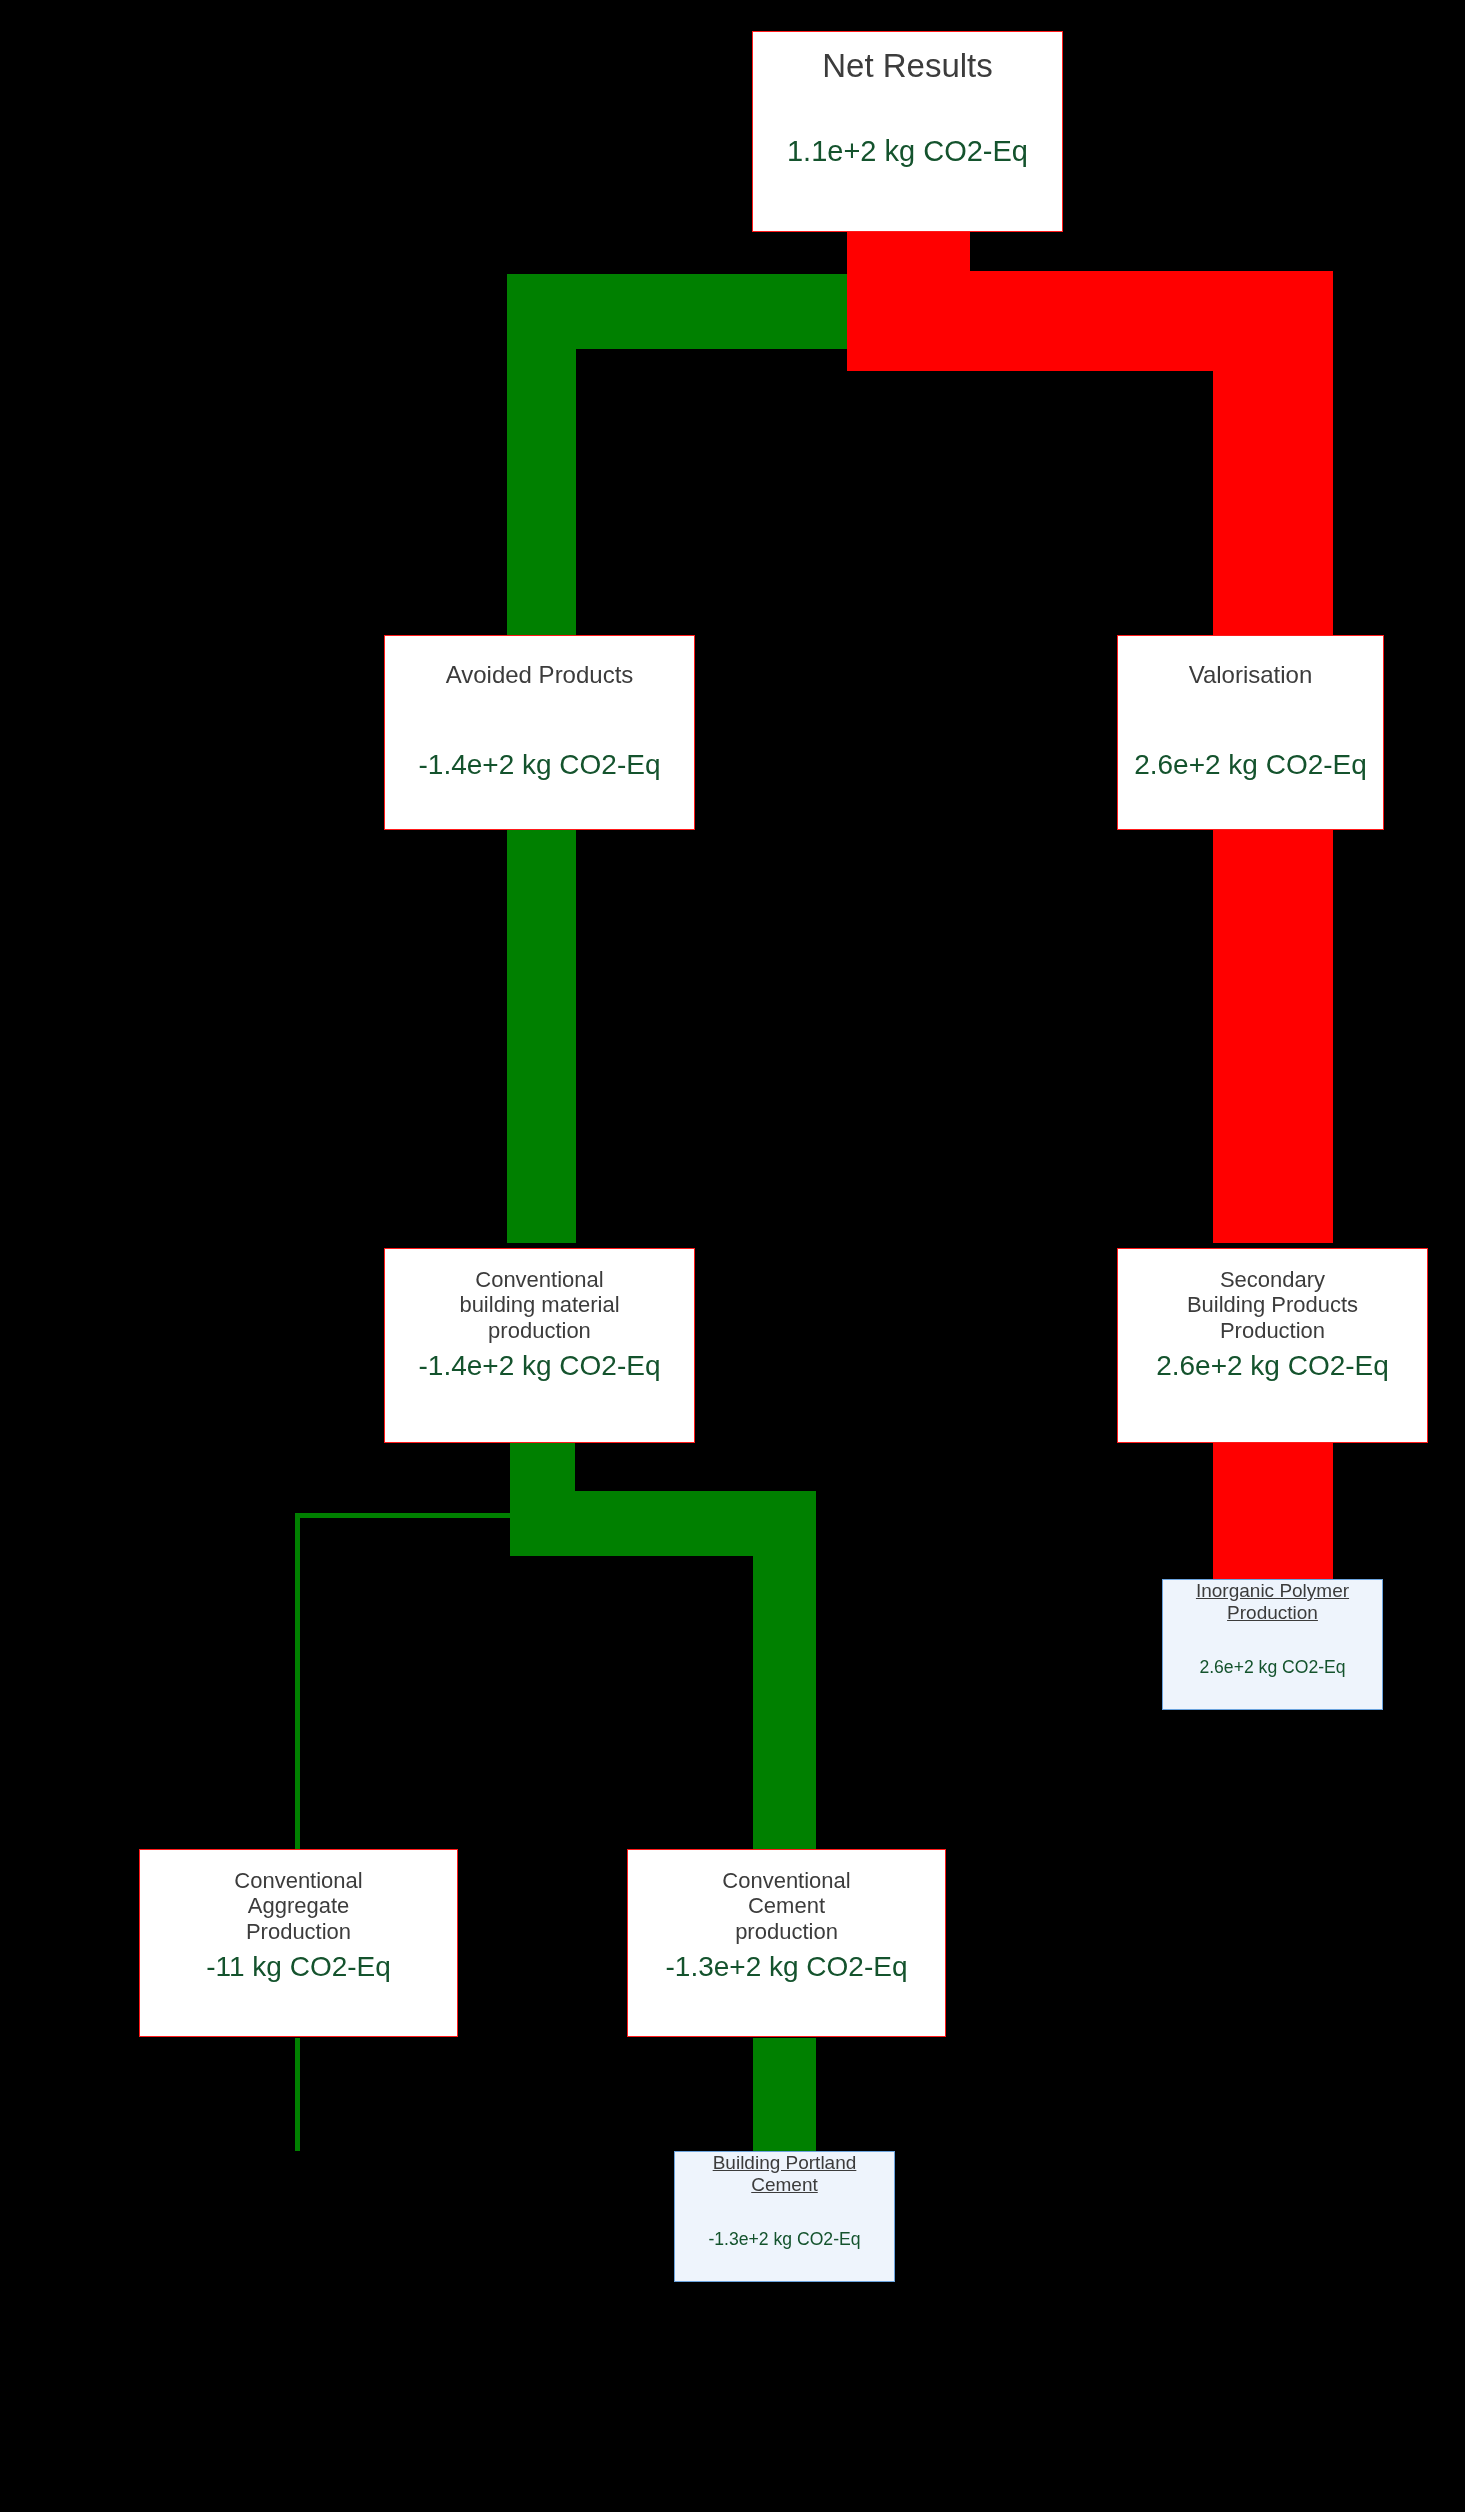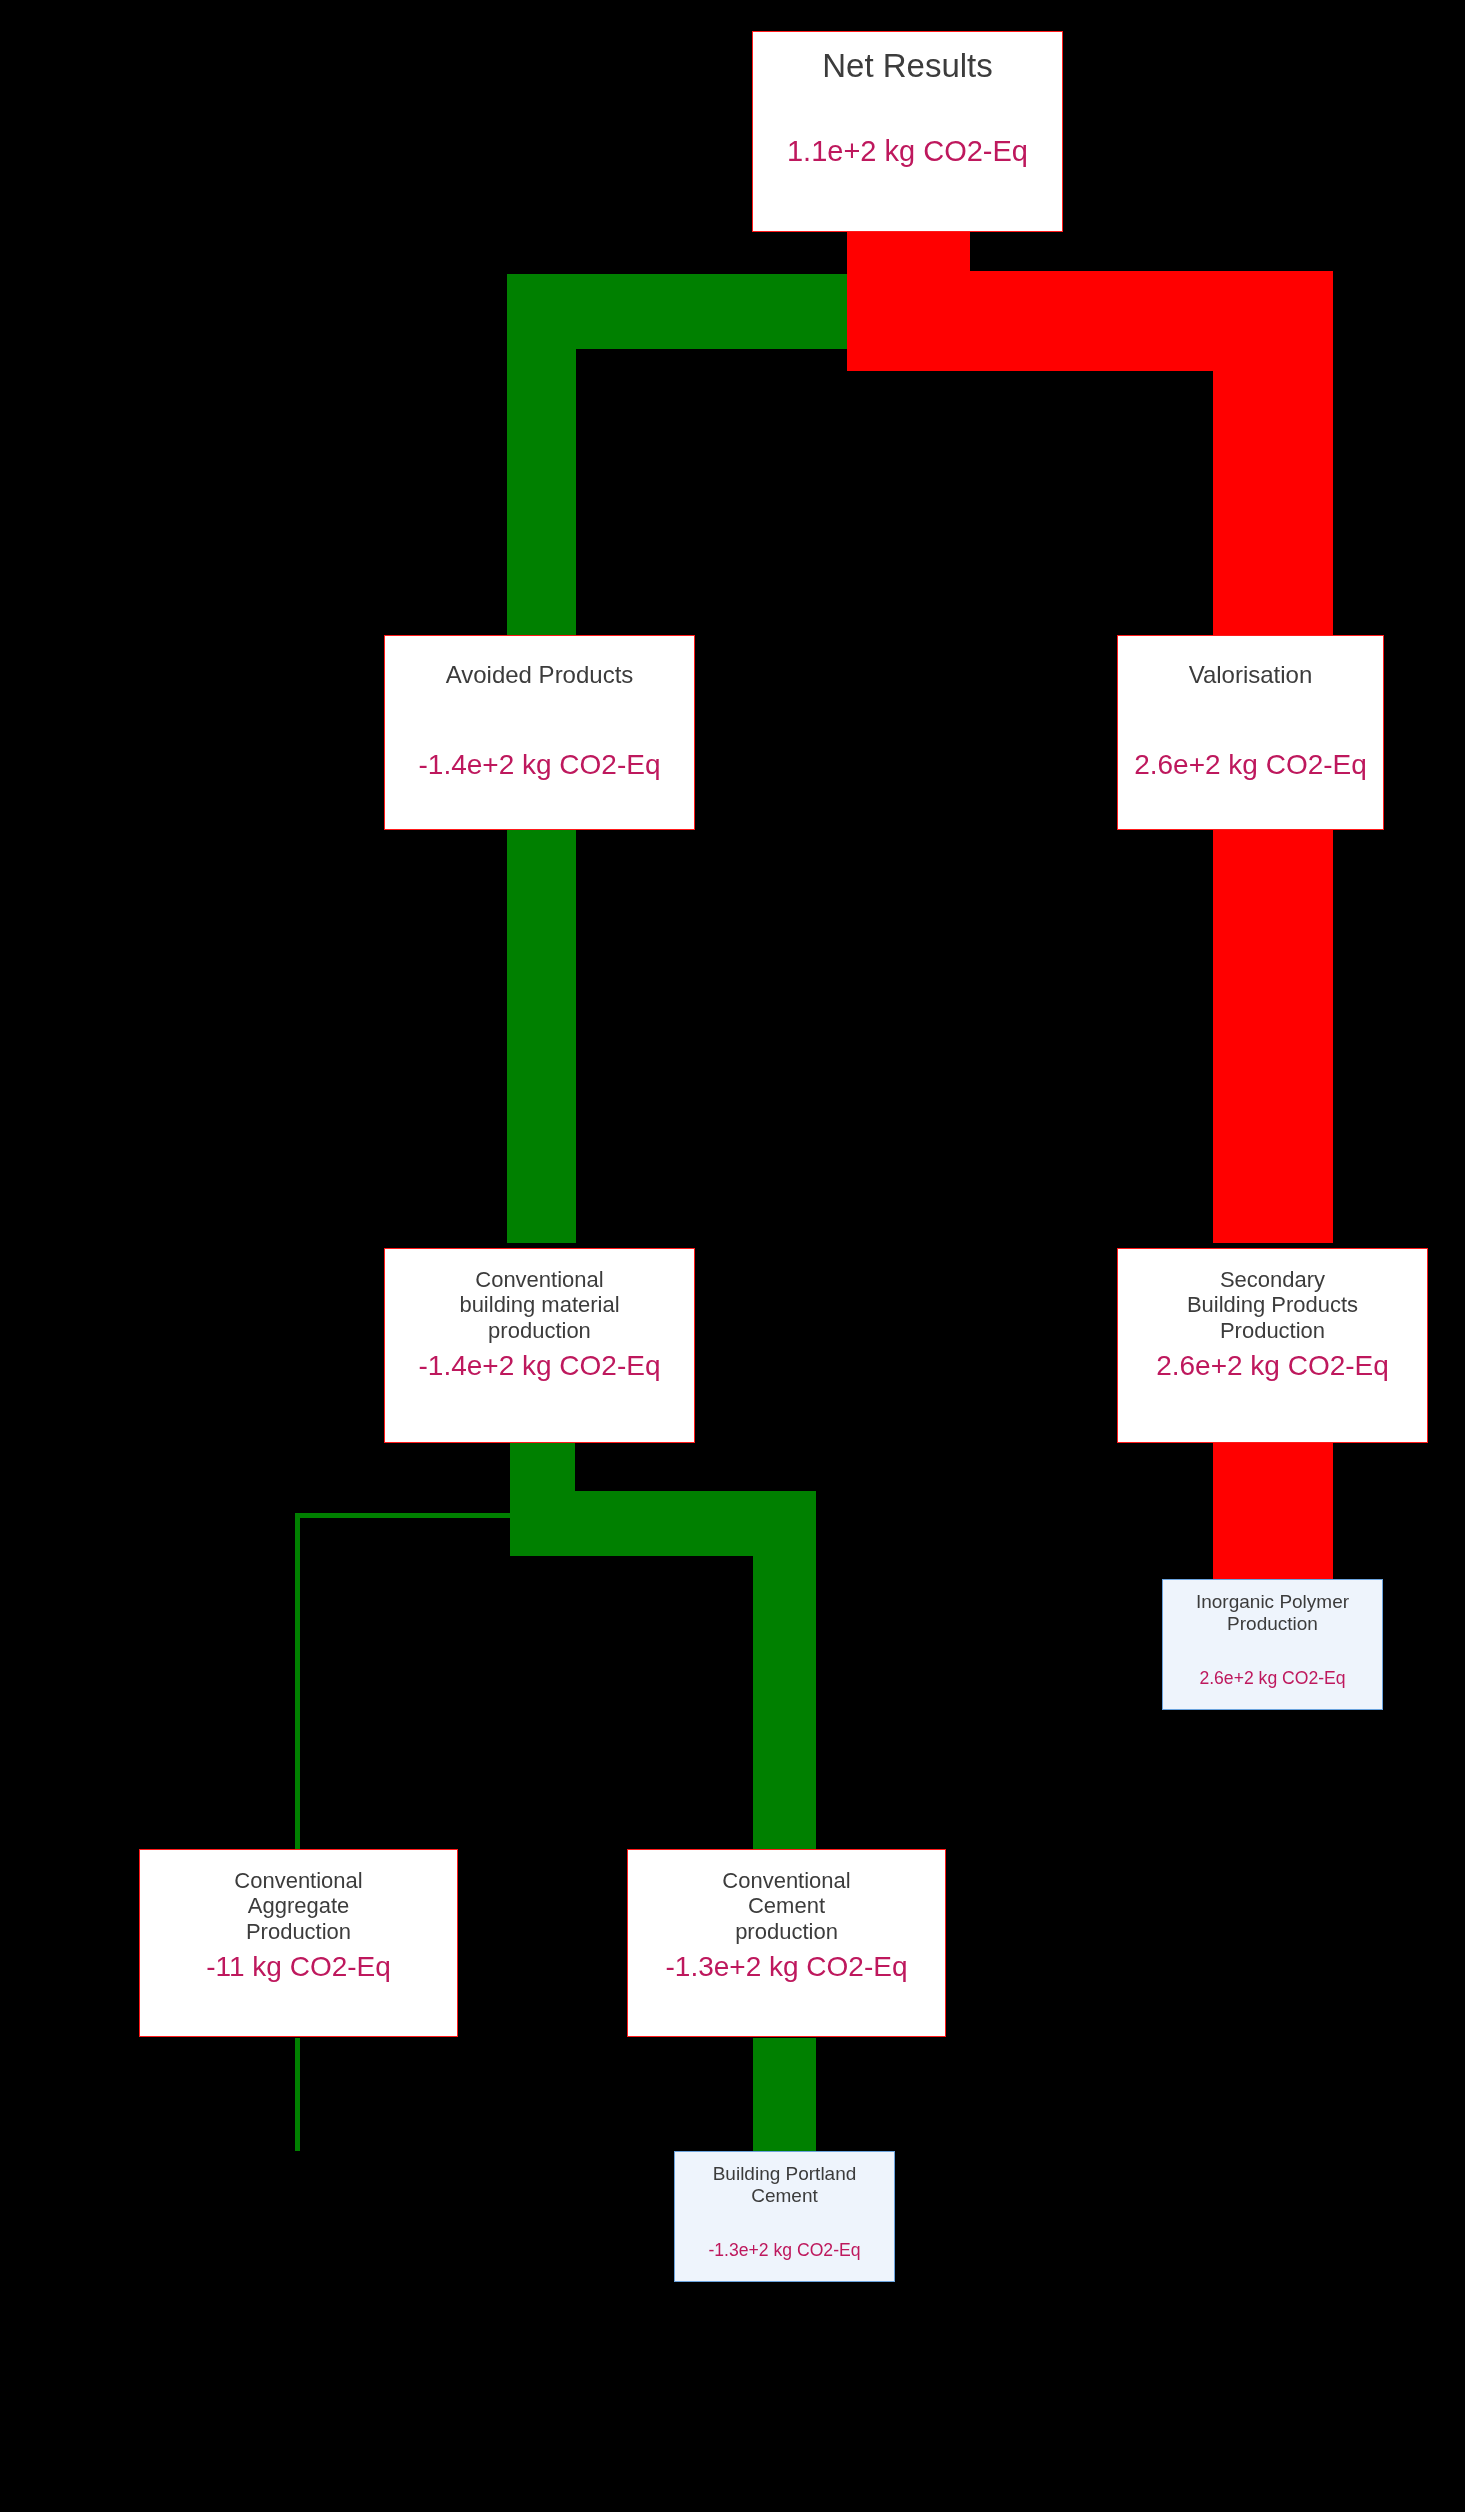--- a/index.html
+++ b/index.html
@@ -34,36 +34,36 @@
     background:#eef4fc;
     border:1.9px solid #6ba3dd;
   }
   .node .title{
     color:#3c3c3c;
     text-align:center;
     white-space:pre-line;
     line-height:1.17;
   }
   .node .value{
-    color:#be185d;
+    color:#14532d;
     text-align:center;
     line-height:1.15;
   }
 
   
   .n-net .title{font-size:33px;margin-top:15px;}
   .n-net .value{font-size:29px;margin-top:49px;}
 
   .n-two .title{font-size:24px;margin-top:25px;}
   .n-two .value{font-size:28px;margin-top:60px;}
 
   .n-three .title{font-size:22px;margin-top:17.6px;}
   .n-three .value{font-size:28px;margin-top:6.3px;}
 
-  .n-leaf .title{font-size:19px;margin-top:11px;}
+  .n-leaf .title{font-size:19px;margin-top:0;text-decoration:underline;}
   .n-leaf .value{font-size:17.6px;margin-top:33px;}
 </style>
 </head>
 <body>
 
 <div id="canvas">
 
   <div class="flow green" style="left:507px; top:274px; width:342px; height:75px; z-index:1;"></div>
   <div class="flow green" style="left:507px; top:274px; width:69px; height:367px; z-index:1;"></div>
 

